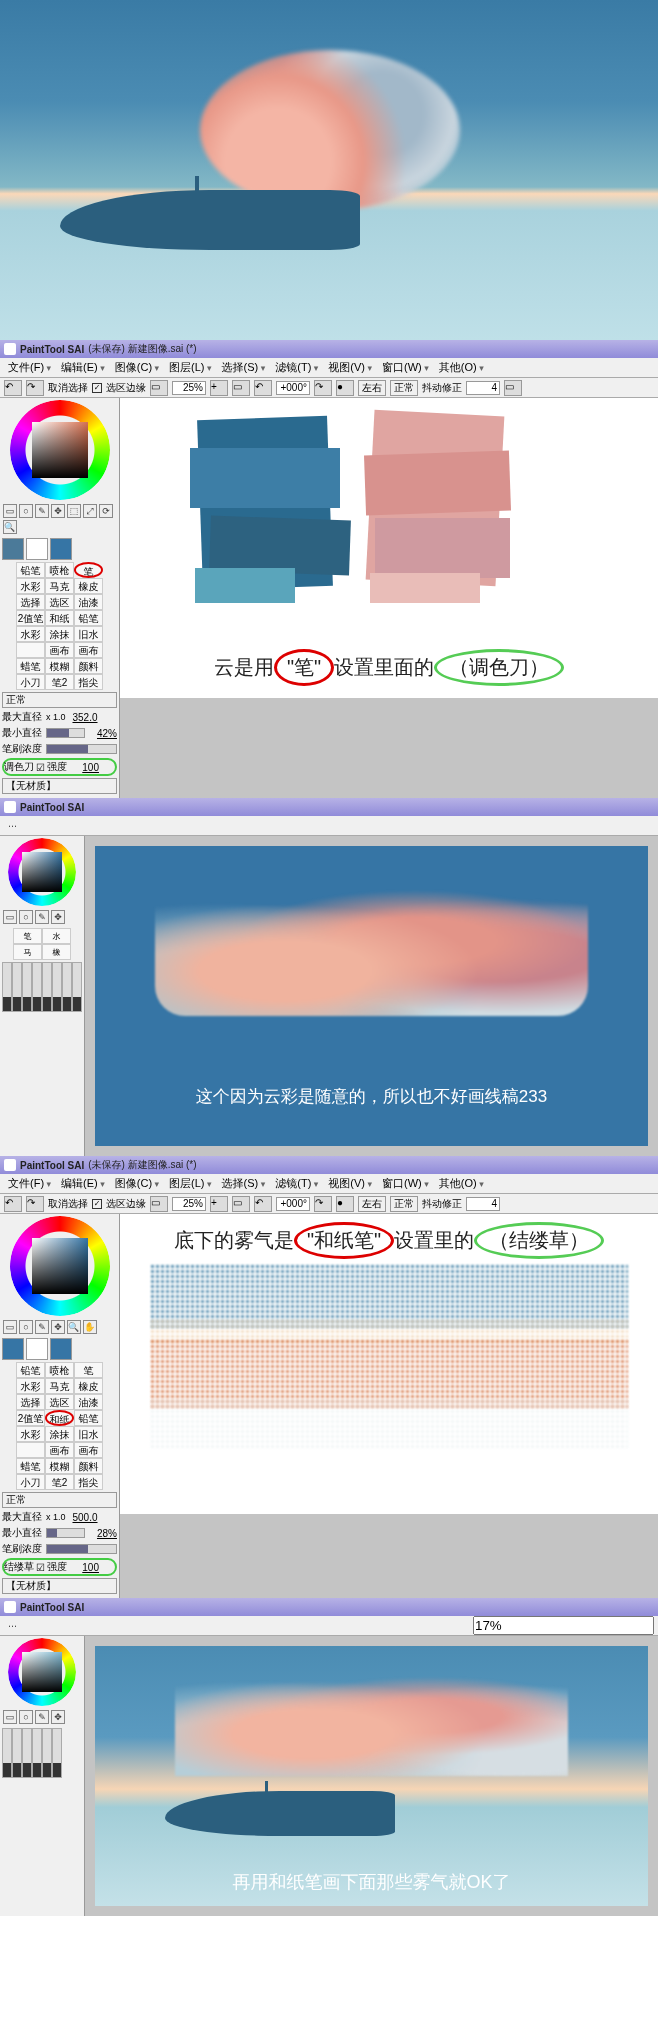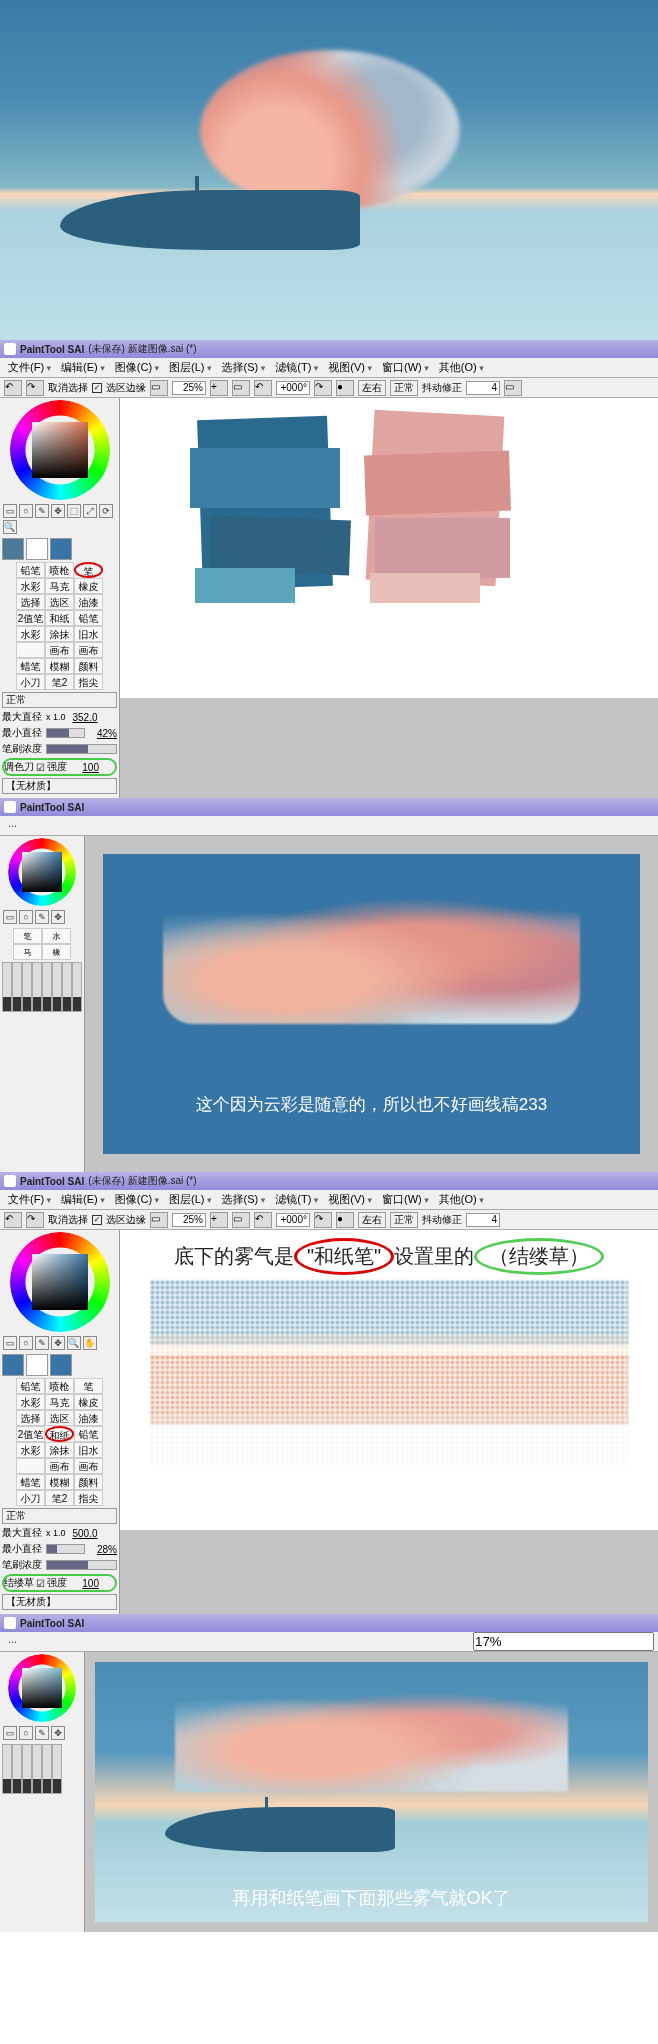--- a/index.html
+++ b/index.html
@@ -221,20 +221,26 @@
   <div class="canvas">
     <div class="canvas-inner" style="height:300px">
       <div class="swatch-blue swb1"></div>
       <div class="swatch-blue swb2"></div>
       <div class="swatch-blue swb3"></div>
       <div class="swatch-blue swb4"></div>
       <div class="swatch-pink swp1"></div>
       <div class="swatch-pink swp2"></div>
       <div class="swatch-pink swp3"></div>
       <div class="swatch-pink swp4"></div>
+      <div class="caption-row">
+        <span>云是用</span>
+        <span class="circ-red">"笔"</span>
+        <span>设置里面的</span>
+        <span class="circ-grn">（调色刀）</span>
+      </div>
     </div>
   </div>
 </div>
 
 <div class="titlebar">
   <span class="icon"></span>
   <b>PaintTool SAI</b>
 </div>
 <div class="menubar" style="font-size:9px">
   <span>⋯</span>
@@ -261,21 +267,21 @@
       <div class="ns"></div>
         <div class="ns"></div>
       <div class="ns"></div>
         <div class="ns"></div>
       <div class="ns"></div>
         <div class="ns"></div>
       <div class="ns"></div>
         <div class="ns"></div>
     </div>
   </div>
-  <div class="canvas" style="padding:18px">
+  <div class="canvas" style="padding:10px">
     <div class="canvas-inner bluebg" style="height:300px">
       <div style="position:absolute;top:20px;left:60px;right:60px;height:150px;
         background:radial-gradient(ellipse at 30% 70%,#f0b39e 20%,transparent 45%),
                    radial-gradient(ellipse at 60% 50%,#e39488 22%,transparent 48%),
                    radial-gradient(ellipse at 80% 60%,#c8838c 20%,transparent 45%),
                    radial-gradient(ellipse at 15% 85%,#a9c7d2 25%,transparent 50%),
                    radial-gradient(ellipse at 90% 85%,#d0dde3 25%,transparent 50%);
         filter:blur(1px);border-radius:30px"></div>
       <div class="sec2-annot">
         <p>这个因为云彩是随意的，所以也不好画线稿233</p>

